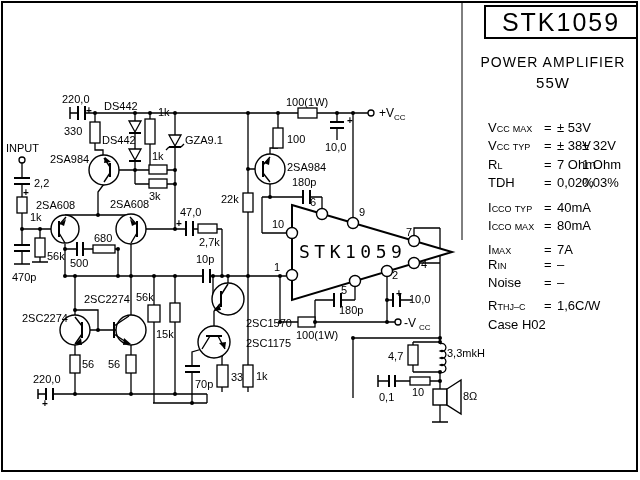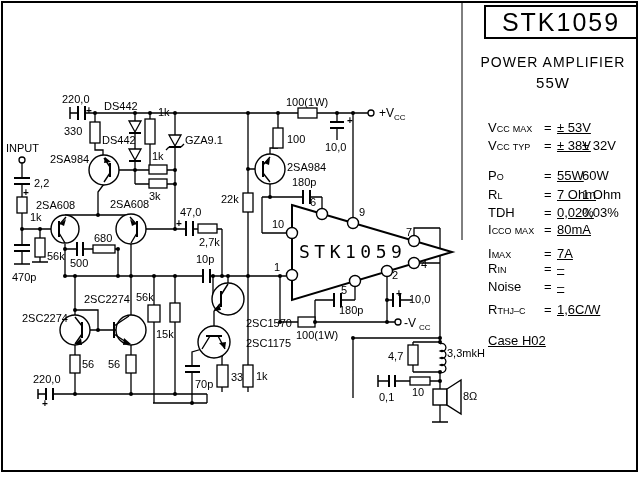--- a/index.html
+++ b/index.html
@@ -7,21 +7,21 @@
         font-family:"Liberation Sans",sans-serif;color:#000;}
   svg text{font-family:"Liberation Sans",sans-serif;font-size:11px;fill:#000;}
   svg text.sm{font-size:10px;font-weight:bold;}
   svg text.ic{font-family:"DejaVu Sans Mono",monospace;font-size:18px;letter-spacing:4.5px;}
   svg text.sub{font-size:8px;}
   svg text.pw{font-size:12px;}
   #title-box{position:absolute;left:484px;top:5px;width:150px;height:30px;border:2px solid #000;
              display:flex;align-items:center;justify-content:center;font-size:25px;letter-spacing:2px;}
   #subtitle{position:absolute;left:468px;top:54px;width:170px;text-align:center;font-size:14px;letter-spacing:1px;}
   #power55{position:absolute;left:468px;top:74px;width:170px;text-align:center;font-size:15px;letter-spacing:1px;}
-  #specs{position:absolute;left:488px;top:121px;width:150px;font-size:13px;line-height:14px;text-decoration:underline;}
+  #specs{position:absolute;left:488px;top:121px;width:150px;font-size:13px;line-height:14px;}
   .sp-row{position:relative;white-space:nowrap;}
   .sp-name{display:inline-block;width:56px;}
   .sp-sub{font-size:9px;}
   .sp-t{font-size:9px;margin-left:3px;}
   .sp-eq{display:inline-block;width:13px;}
   .sp-val2{position:absolute;left:94px;text-align:center;}
 </style>
 </head>
 <body>
 
@@ -309,42 +309,42 @@
   <div id="subtitle">POWER AMPLIFIER</div>
   <div id="power55">55W</div>
 
   <div id="specs">
     <div class="sp-row">
       <span class="sp-name"><span>V</span><span class="sp-sub">CC</span><span class="sp-t">MAX</span></span><span class="sp-eq">=</span><span class="sp-val">± 53V</span><span class="sp-val2"></span>
     </div>
     <div class="sp-row" style="margin-top:3px">
       <span class="sp-name"><span>V</span><span class="sp-sub">CC</span><span class="sp-t">TYP</span></span><span class="sp-eq">=</span><span class="sp-val">± 38V</span><span class="sp-val2">± 32V</span>
     </div>
-    <div class="sp-row" style="margin-top:15px">
-      <span class="sp-name"><span>P</span><span class="sp-sub">O</span></span><span class="sp-eq">=</span><span class="sp-val">55W</span><span class="sp-val2">60W</span>
-    </div>
     <div class="sp-row" style="margin-top:4px">
       <span class="sp-name"><span>R</span><span class="sp-sub">L</span></span><span class="sp-eq">=</span><span class="sp-val">7 Ohm</span><span class="sp-val2">1 Ohm</span>
     </div>
     <div class="sp-row" style="margin-top:3px">
       <span class="sp-name"><span>TDH</span></span><span class="sp-eq">=</span><span class="sp-val">0,02%</span><span class="sp-val2">0,03%</span>
     </div>
+    <div class="sp-row" style="margin-top:11px">
+      <span class="sp-name"><span>I</span><span class="sp-sub">CCO</span><span class="sp-t">TYP</span></span><span class="sp-eq">=</span><span class="sp-val">40mA</span>
+    </div>
     <div class="sp-row" style="margin-top:3px">
       <span class="sp-name"><span>I</span><span class="sp-sub">CCO</span><span class="sp-t">MAX</span></span><span class="sp-eq">=</span><span class="sp-val">80mA</span>
     </div>
     <div class="sp-row" style="margin-top:9px">
       <span class="sp-name"><span>I</span><span class="sp-sub">MAX</span></span><span class="sp-eq">=</span><span class="sp-val">7A</span>
     </div>
     <div class="sp-row" style="">
       <span class="sp-name"><span>R</span><span class="sp-sub">IN</span></span><span class="sp-eq">=</span><span class="sp-val">–</span>
     </div>
     <div class="sp-row" style="margin-top:3px">
       <span class="sp-name"><span>Noise</span></span><span class="sp-eq">=</span><span class="sp-val">–</span>
     </div>
     <div class="sp-row" style="margin-top:9px">
       <span class="sp-name"><span>R</span><span class="sp-sub">THJ–C</span></span><span class="sp-eq">=</span><span class="sp-val">1,6C/W</span>
     </div>
-    <div class="sp-row" style="margin-top:16px">
+    <div class="sp-row" style="margin-top:4px">
       <span>Case H02</span>
     </div>
   </div>
 
 </div>
 
 </body></html>

